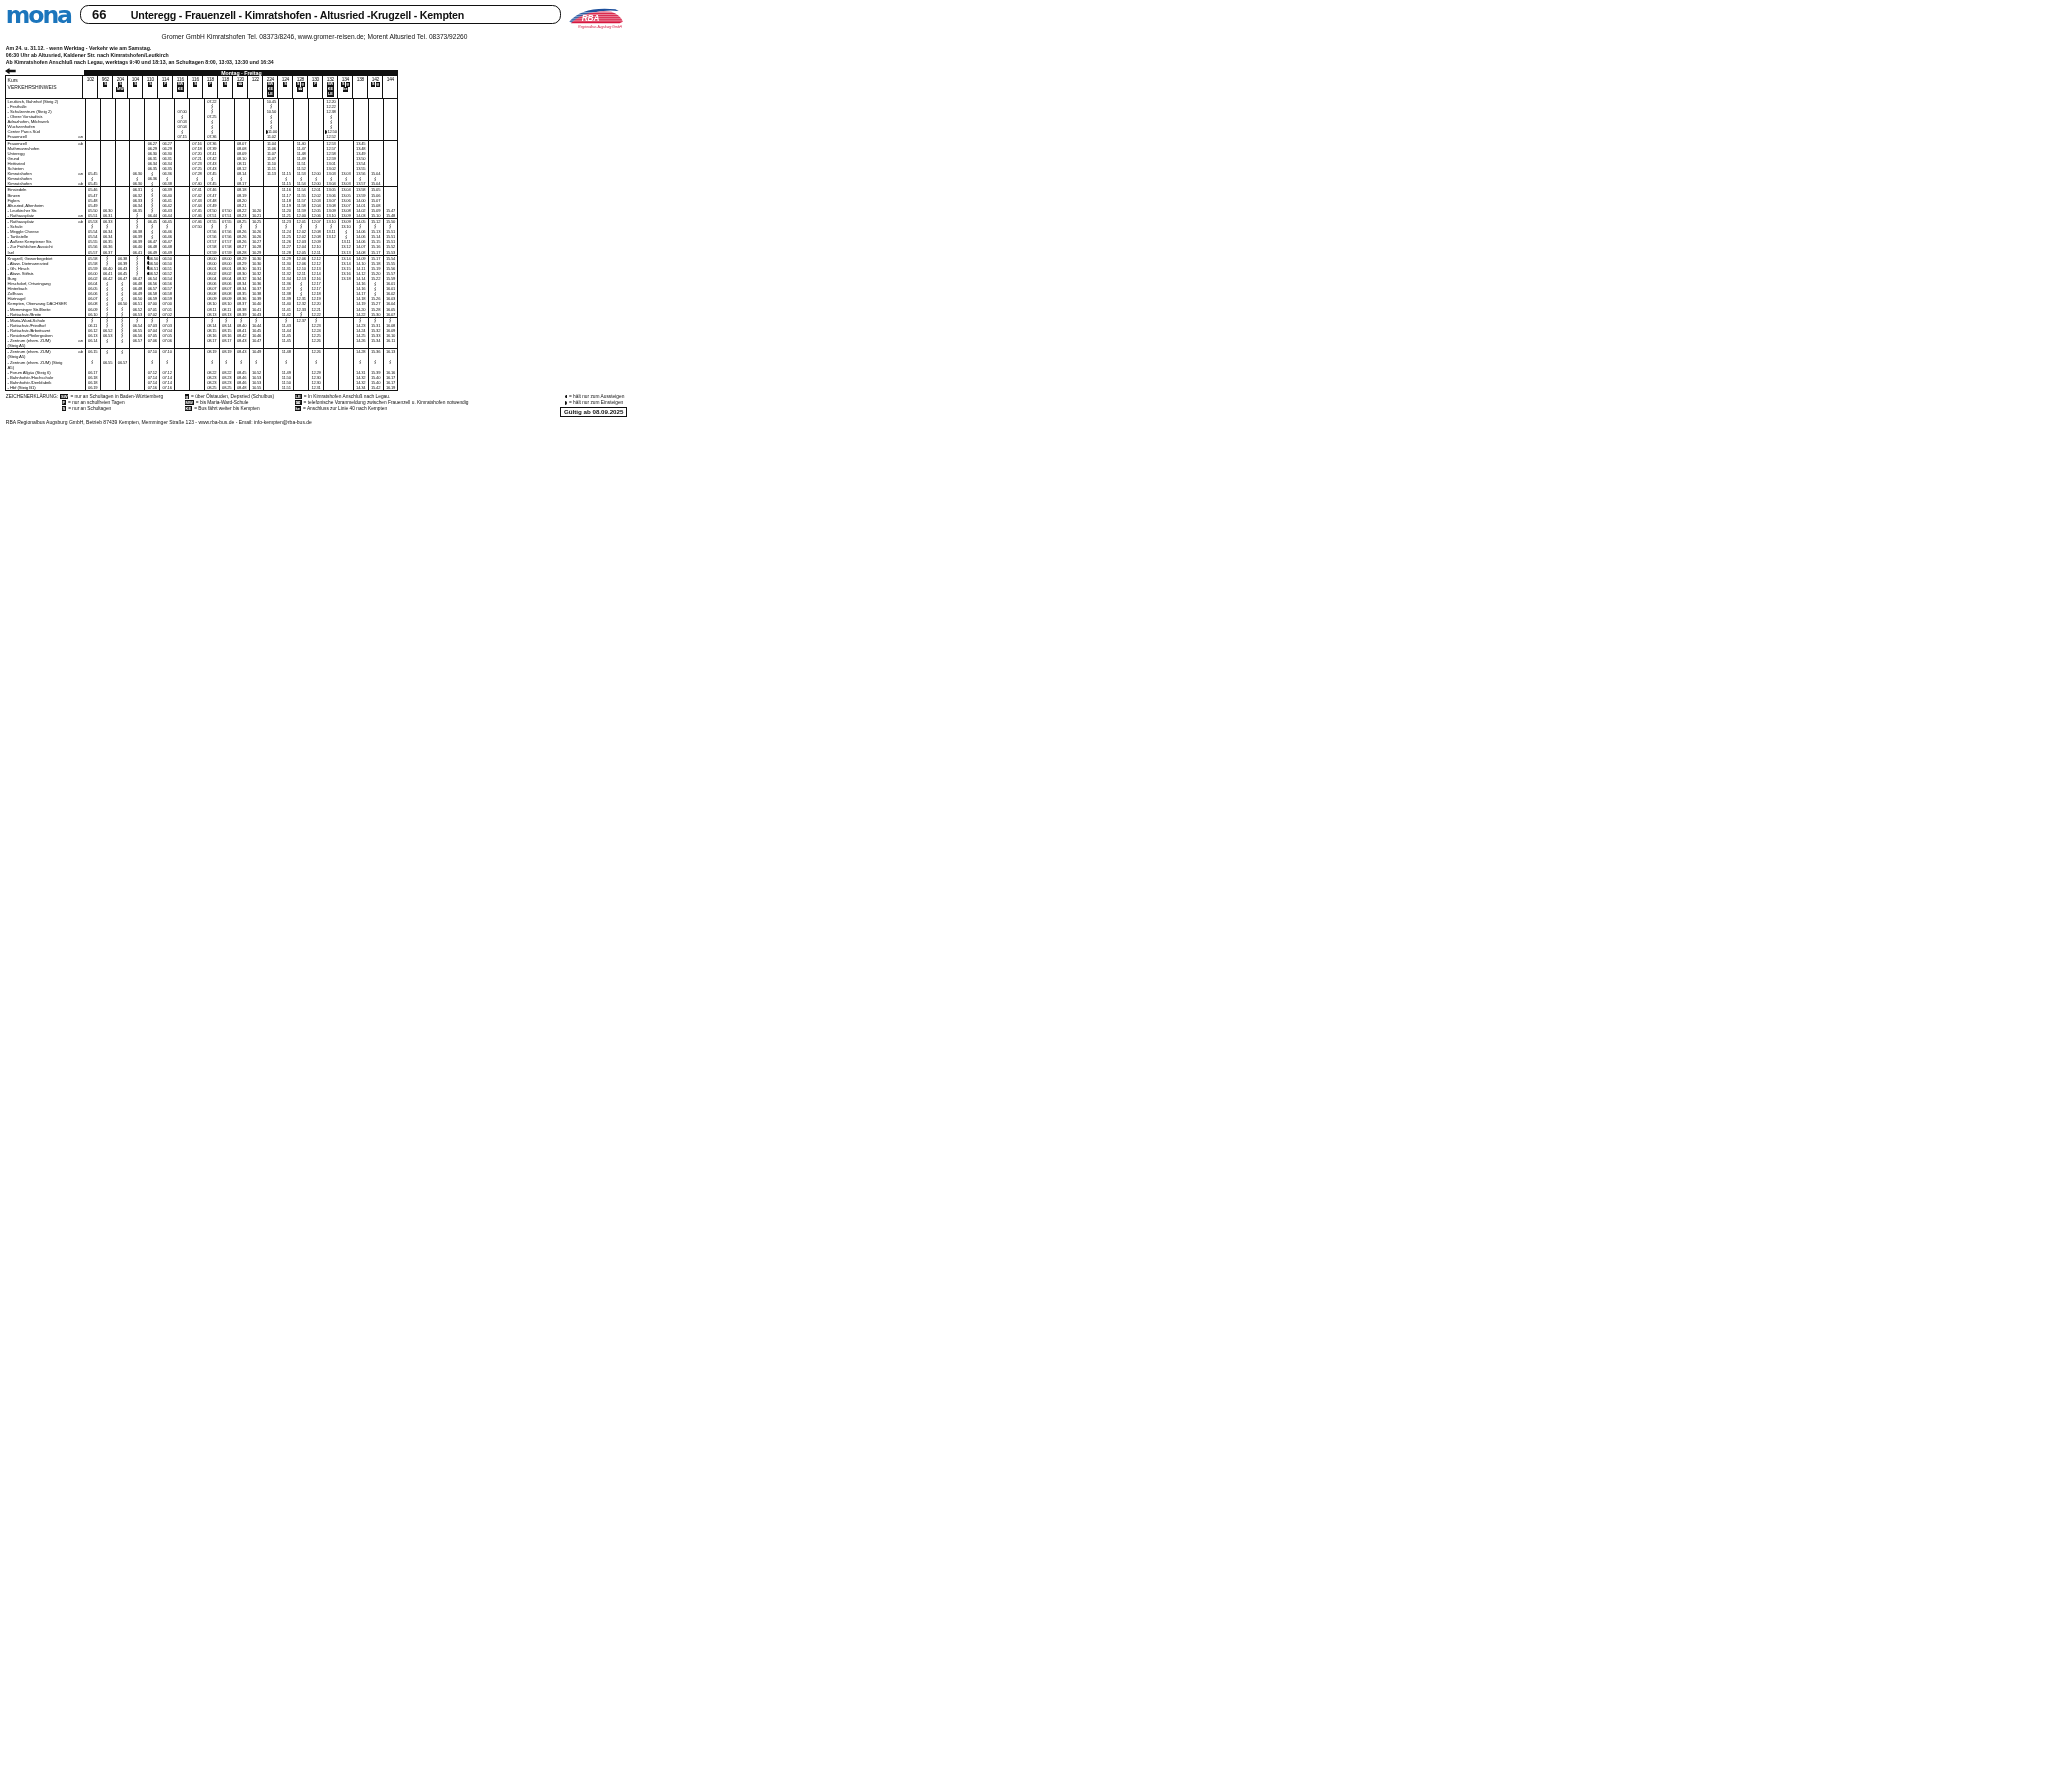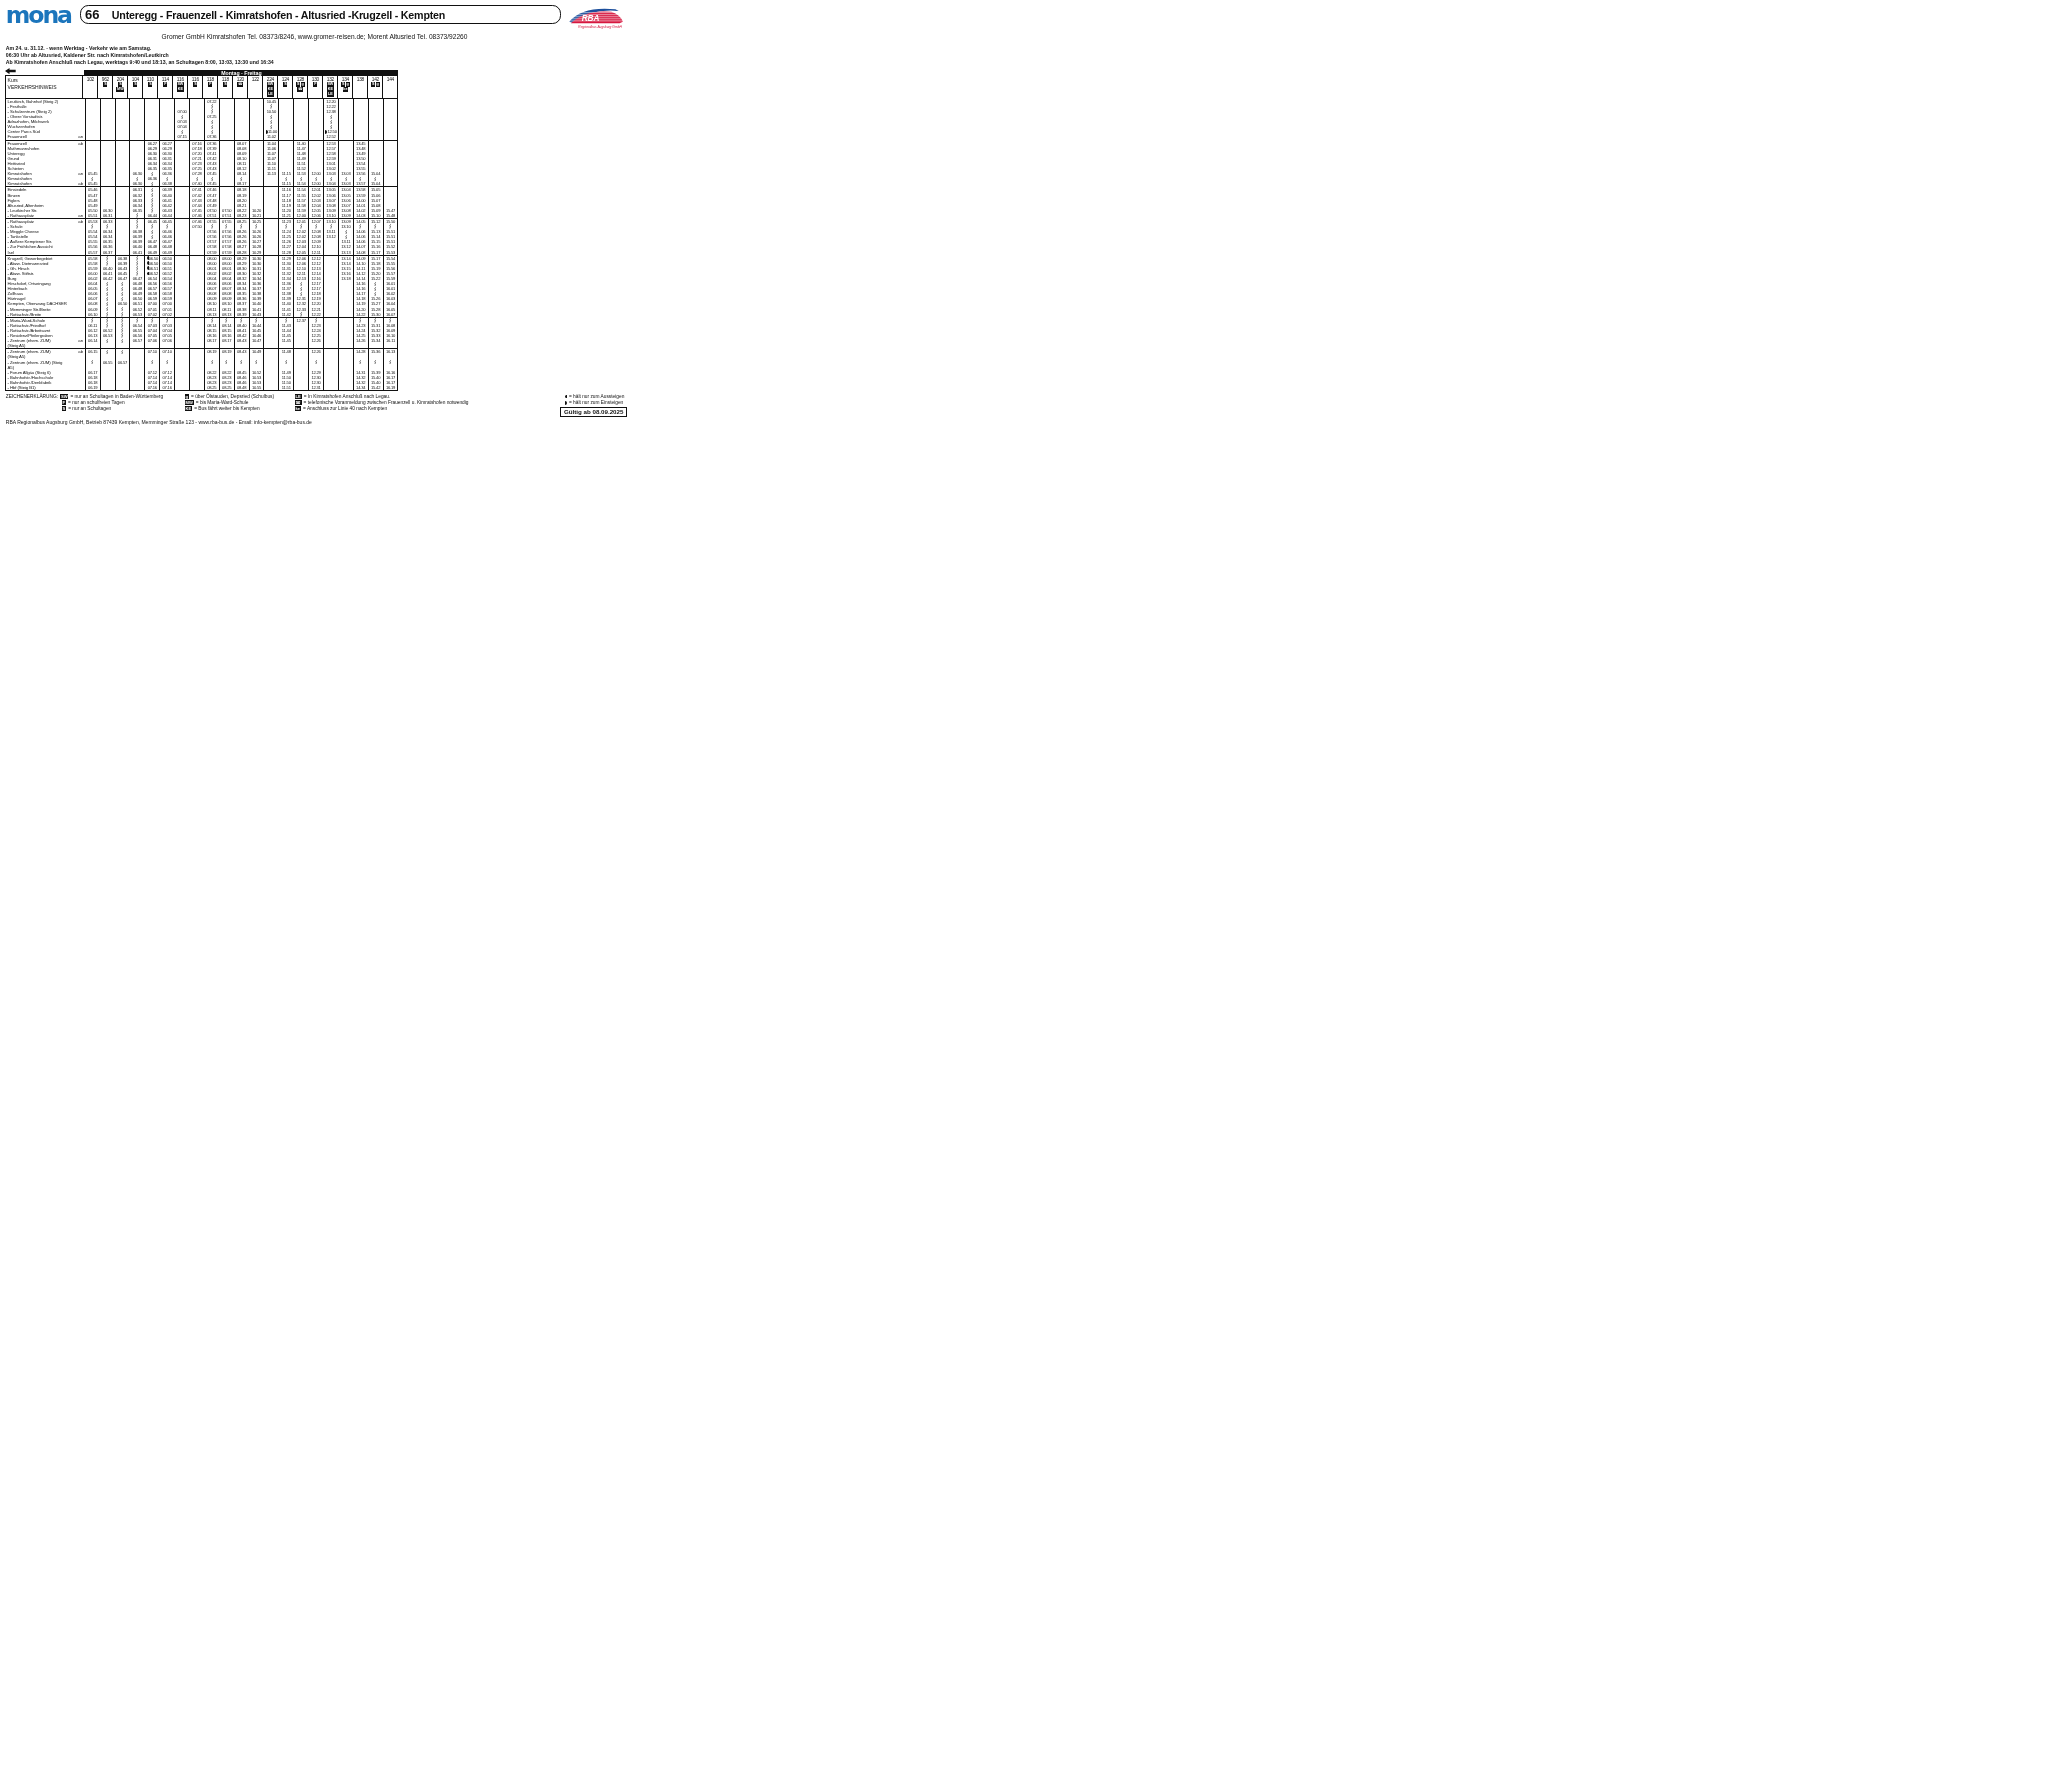--- a/index.html
+++ b/index.html
@@ -1,20 +1,20 @@
 <!DOCTYPE html>
 <html style="font-size:6.6px"><head>
 <meta charset="utf-8">
 <style>
   html,body{margin:0;padding:0;background:#fff;}
   .page{width:629px;height:443px;position:relative;font-family:"Liberation Sans",sans-serif;color:#111;background:#fff;overflow:hidden;}
   
   .hdr{display:flex;padding:5px 2.5px 0 5.8px;}
   .mona{font-size:23.6px;font-weight:bold;color:#1b75bc;letter-spacing:-2.1px;line-height:.85;font-family:"DejaVu Sans",sans-serif;}
-  .route-box{flex:1;display:flex;align-items:center;border:1.2px solid #111;border-radius:8.3px;height:17.4px;margin:0 5px 0 9px;padding:0 4px;min-width:0;}
+  .route-box{flex:1;display:flex;align-items:center;border:1.2px solid #111;border-radius:8.3px;height:17.4px;margin:0 5px 0 9px;padding:0 11px;min-width:0;gap:12px;}
   .route-num{font-size:13px;font-weight:bold;margin-right:12.4px;}
   .route-title{font-size:10.7px;font-weight:bold;white-space:nowrap;letter-spacing:-0.2px;}
   .rba{width:61px;height:26px;flex:0 0 auto;}
   .sub{text-align:center;font-size:6.6px;margin-top:1.7px;}
   .notes{margin:5px 0 0 5.8px;font-size:5.2px;font-weight:bold;line-height:7px;}
   
   .twrap{margin:2.1px 0 0 5.4px;width:393px;}
   .prehead{display:flex;align-items:flex-end;}
   .pa{width:79px;position:relative;border-bottom:1.2px solid #111;height:7.4px;}
   .pa svg{position:absolute;left:0;bottom:1.2px;}

